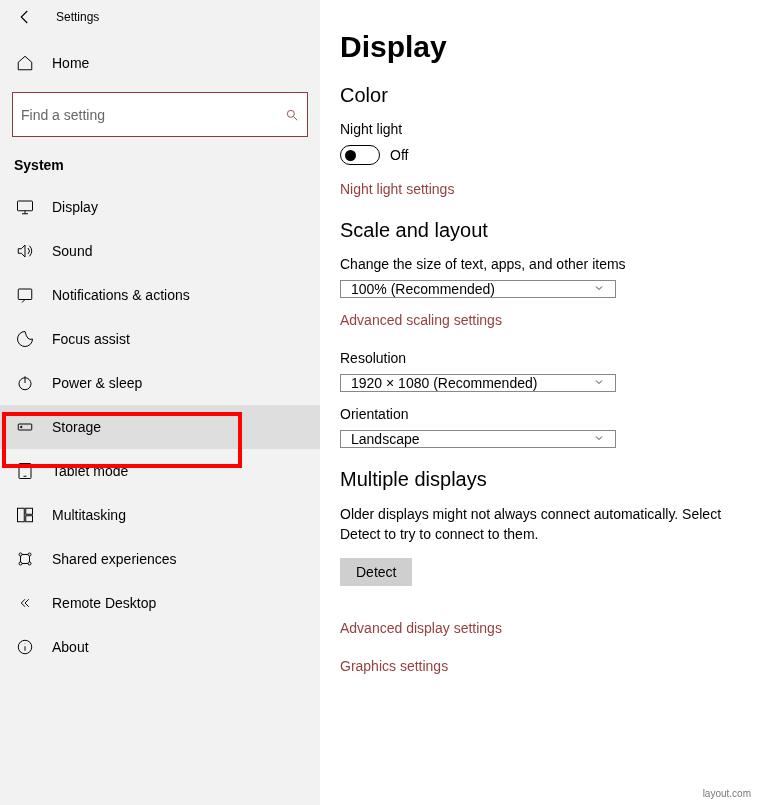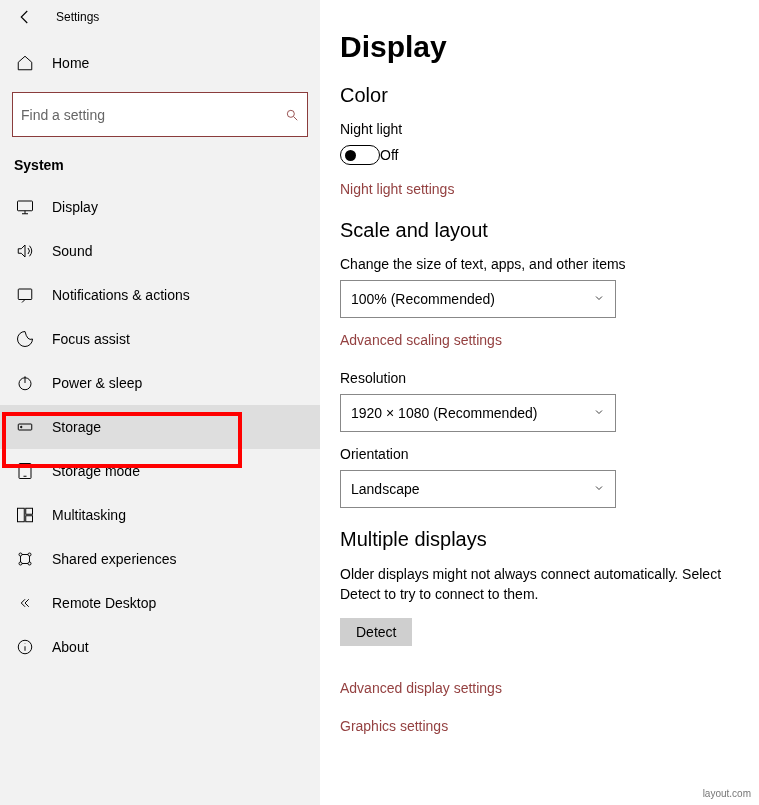--- a/index.html
+++ b/index.html
@@ -113,20 +113,21 @@
       margin-bottom: 14px;
       margin-top: 10px;
     }
     .label {
       font-size: 14px;
       margin-bottom: 8px;
     }
     .toggle-row {
       display: flex;
       align-items: center;
+      gap: 10px;
       margin-bottom: 16px;
     }
     .toggle {
       width: 40px;
       height: 20px;
       border: 1px solid #000;
       border-radius: 20px;
       position: relative;
     }
     .toggle-knob {
@@ -140,21 +141,21 @@
     }
     .link {
       color: #944141;
       font-size: 14px;
       cursor: pointer;
       margin-bottom: 22px;
       display: block;
     }
     .select-box {
       width: 276px;
-      height: 38px;
+      height: 18px;
       border: 1px solid #888;
       display: flex;
       align-items: center;
       justify-content: space-between;
       padding: 0 10px;
       margin-bottom: 14px;
       background: #fff;
       cursor: pointer;
     }
     .chevron-down {
@@ -275,21 +276,21 @@
     <span>Storage</span>
   </div>
 
   <div class="nav-item">
     <span class="icon">
       <svg viewBox="0 0 24 24" width="18" height="18" fill="none" stroke="#000" stroke-width="1.3">
           <rect x="4" y="2" width="16" height="20" rx="1"></rect>
           <path d="M10 19 H14"></path>
         </svg>
     </span>
-    <span>Storage mode</span>
+    <span>Tablet mode</span>
   </div>
 
   <div class="nav-item">
     <span class="icon">
       <svg viewBox="0 0 24 24" width="18" height="18" fill="none" stroke="#000" stroke-width="1.3">
           <rect x="2" y="3" width="9" height="18"></rect>
           <rect x="13" y="3" width="9" height="8"></rect>
           <rect x="13" y="13" width="9" height="8"></rect>
         </svg>
     </span>

